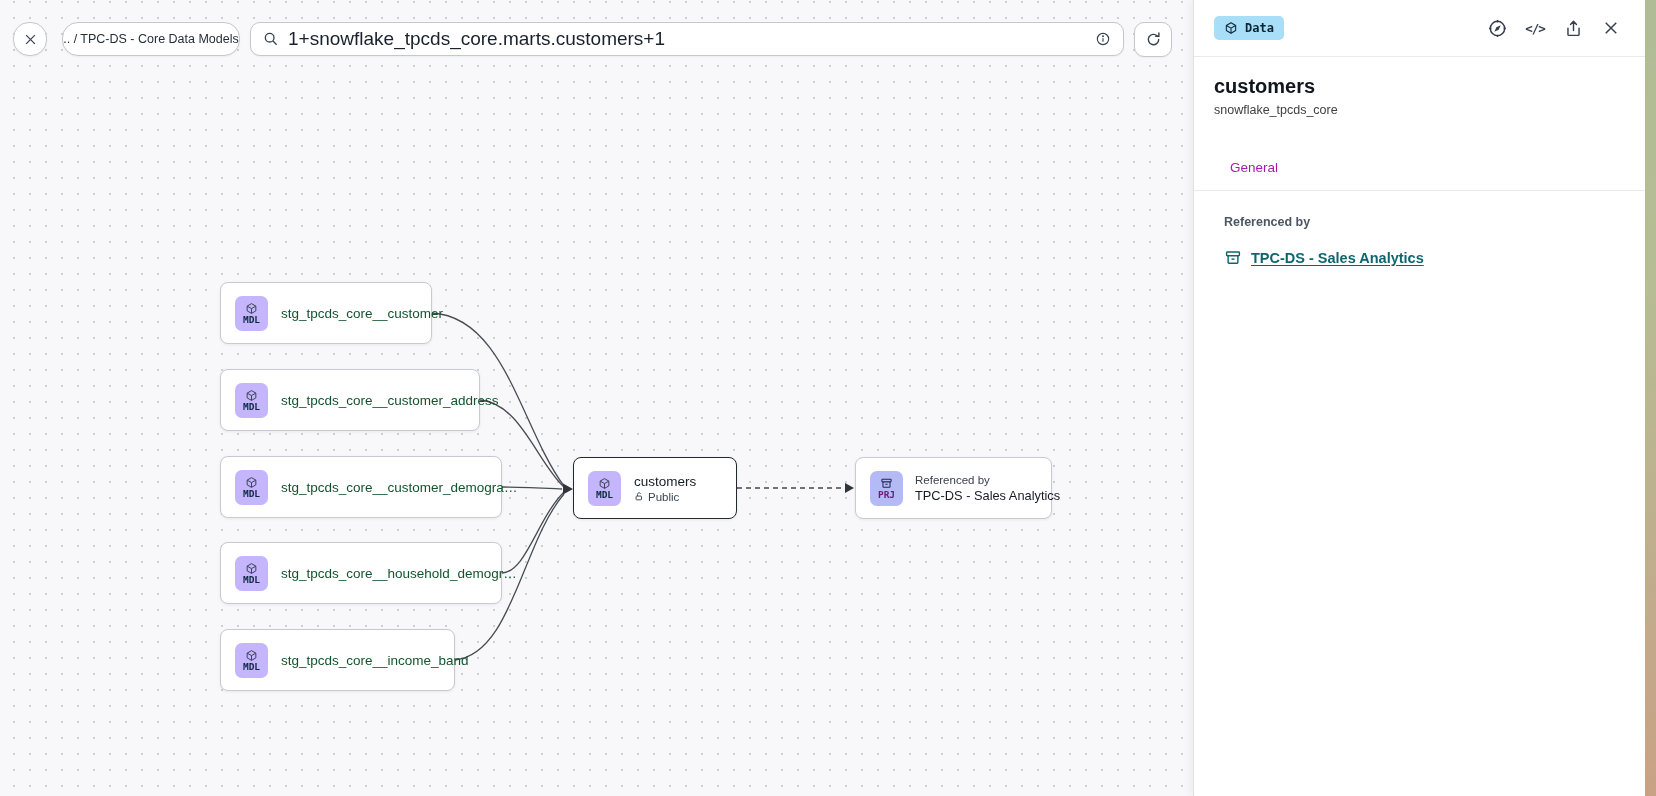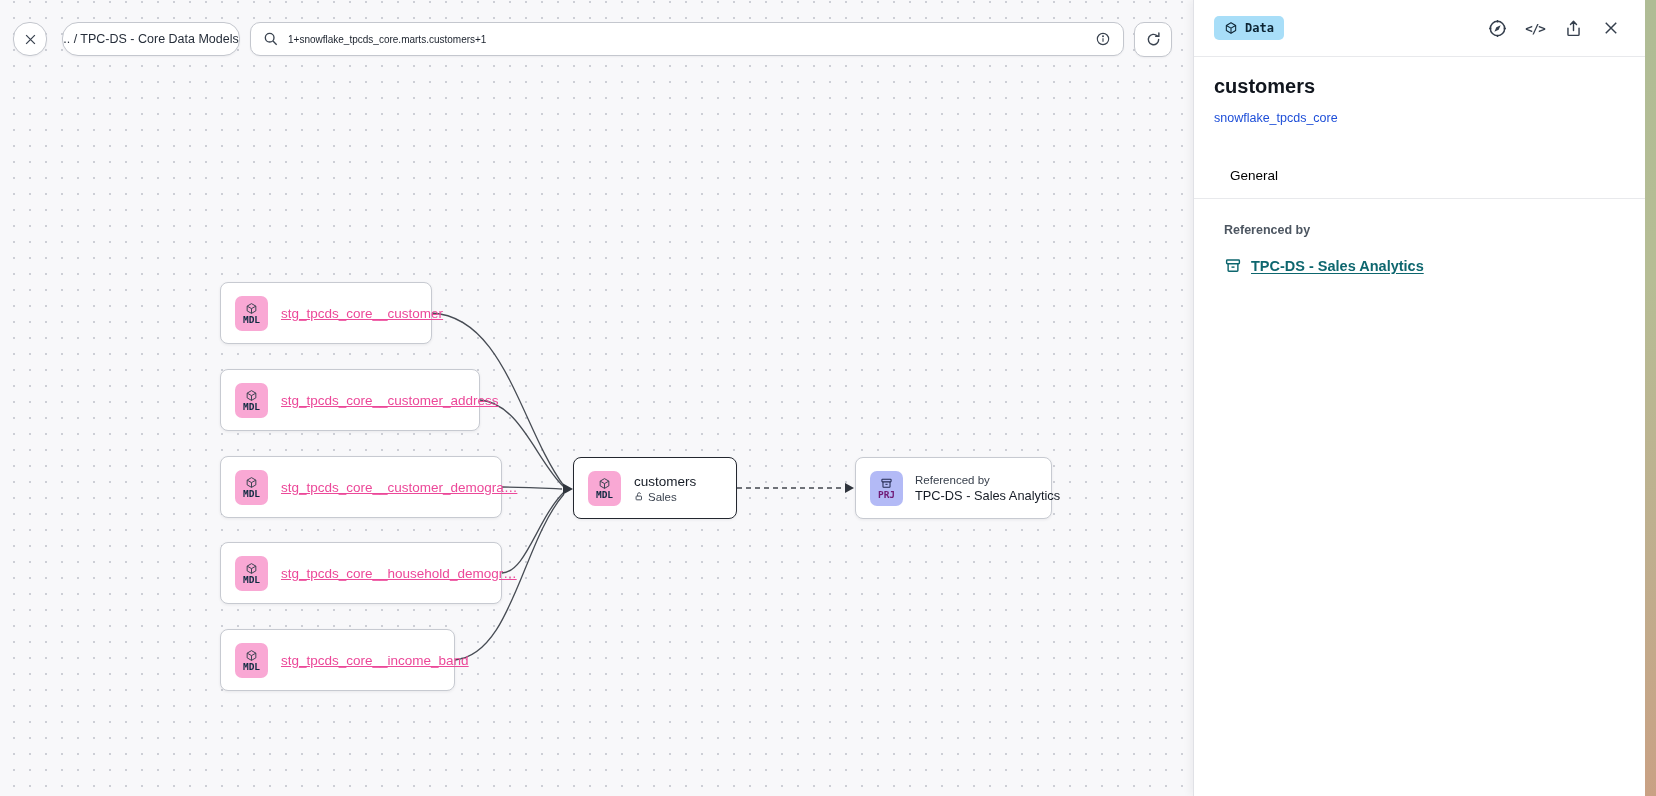--- a/index.html
+++ b/index.html
@@ -25,41 +25,41 @@
   }
   .breadcrumb-btn { font-size:12.5px; color:#262e3a; white-space:nowrap; }
   .searchbar {
     position:absolute; left:250px; top:22px; width:874px; height:34px;
     background:#fff; border:1px solid #c4c7ce; border-radius:10px;
     display:flex; align-items:center; padding:0 12px; gap:9px;
     box-shadow:0 1px 2px rgba(20,24,32,.05);
   }
   .searchbar input {
     flex:1; border:none; outline:none; font-family:inherit;
-    font-size:10px; color:#1a212c; background:transparent;
+    font-size:19px; color:#1a212c; background:transparent;
   }
   .icon { display:inline-flex; align-items:center; justify-content:center; color:#39424f; }
   .icon svg { display:block; }
 
   
   .node {
     position:absolute; background:#fff; border:1px solid #c7cad1; border-radius:8px;
     display:flex; align-items:center; padding:0 14px; gap:13px;
     box-shadow:0 1px 3px rgba(25,30,40,.07); cursor:pointer;
   }
   .node.selected { border:1.8px solid #23272f; }
   .node-badge {
     width:33px; height:35px; border-radius:7px; flex:0 0 auto;
     display:flex; flex-direction:column; align-items:center; justify-content:center; gap:0;
     color:#0d2940;
   }
   .node-badge .bdg-txt { font-family:"DejaVu Sans Mono",monospace; font-size:9.5px; font-weight:700; line-height:10px; }
-  .badge-mdl { background:#f9a8d4; }
+  .badge-mdl { background:#c4b5fd; }
   .badge-prj { background:#b3baf6; color:#701a75; }
-  .node-label { font-size:13.5px; color:#ec4899; white-space:nowrap;text-decoration:underline; }
+  .node-label { font-size:13.5px; color:#14532d; white-space:nowrap; }
   .node-title { font-size:13.5px; font-weight:500; color:#161c26; }
   .node-sub { display:flex; align-items:center; gap:4px; font-size:11.5px; color:#3c4450; margin-top:2px; }
   .node-cap { font-size:11.5px; color:#39414d; }
   .node-ref-label { font-size:12.8px; color:#161c26; margin-top:2px; white-space:nowrap; }
 
   
   .panel {
     position:absolute; left:1193px; top:0; width:452px; height:796px; background:#fff;
     border-left:1px solid #e0e1e6; box-shadow:-3px 0 8px rgba(20,24,32,.05);
   }
@@ -71,25 +71,25 @@
     display:inline-flex; align-items:center; gap:7px; background:#a8def8;
     border-radius:5px; height:24px; padding:0 10px;
     font-family:"DejaVu Sans Mono",monospace; font-size:12px; font-weight:600; color:#0c2433;
   }
   .header-icons { display:flex; align-items:center; gap:10px; }
   .hicon { width:28px; height:28px; border-radius:6px; display:flex; align-items:center; justify-content:center; color:#343e4c; cursor:pointer; }
   .code-glyph { font-family:"DejaVu Sans Mono",monospace; font-size:12.5px; font-weight:700; letter-spacing:-1px; }
 
   .title-block { padding:16px 20px 14px; }
   .panel-title { font-size:20px; font-weight:700; color:#11161e; line-height:26px; }
-  .panel-sub { font-size:12.5px; color:#1d4ed8; margin-top:12px; }
+  .panel-sub { font-size:12.5px; color:#404040; margin-top:4px; }
 
   .tabs { display:flex; gap:8px; padding:0 16px; border-bottom:1px solid #e8e9ec; margin-top:16px; }
   .tab {
-    padding:0 20px; height:44px; line-height:42px; font-size:13.5px; color:#000000;
+    padding:0 20px; height:44px; line-height:42px; font-size:13.5px; color:#a21caf;
     border-bottom:3px solid transparent; margin-bottom:-1px; cursor:pointer; white-space:nowrap;
   }
   .tab.active { color:#0e656d; font-weight:700; border-bottom-color:#0e656d; }
   .count-badge {
     display:inline-block; background:#0d5f67; color:#fff; border-radius:10px;
     font-size:11px; font-weight:700; line-height:18px; padding:0 8px; margin-left:9px;
     vertical-align:1.5px;
   }
 
   .panel-section { padding:24px 30px; }
@@ -200,21 +200,21 @@
       </span>
       <span>
         <span class="node-title" style="display:block;">customers</span>
         <span class="node-sub">
           <span class="icon">
               <svg width="10" height="11" viewBox="0 0 24 24" fill="none" stroke="currentColor" stroke-width="2.2">
                 <rect x="5" y="11" width="13" height="9" rx="1.5"></rect>
                 <path d="M8.5 11V7a4 4 0 017.6-1.7"></path>
               </svg>
             </span>
-          <span>Sales</span>
+          <span>Public</span>
         </span>
       </span>
     </div>
 
     <div class="node" style="left:855px;top:457px;width:197px;height:62px;gap:12px;">
       <span class="node-badge badge-prj">
         <span class="icon" style="color:#232a52;">
             <svg width="13" height="13" viewBox="0 0 24 24" fill="none" stroke="currentColor" stroke-width="1.9" stroke-linejoin="round">
               <rect x="3.5" y="4" width="17" height="5" rx="1"></rect>
               <path d="M5.5 9v9a1 1 0 001 1h11a1 1 0 001-1V9"></path>

